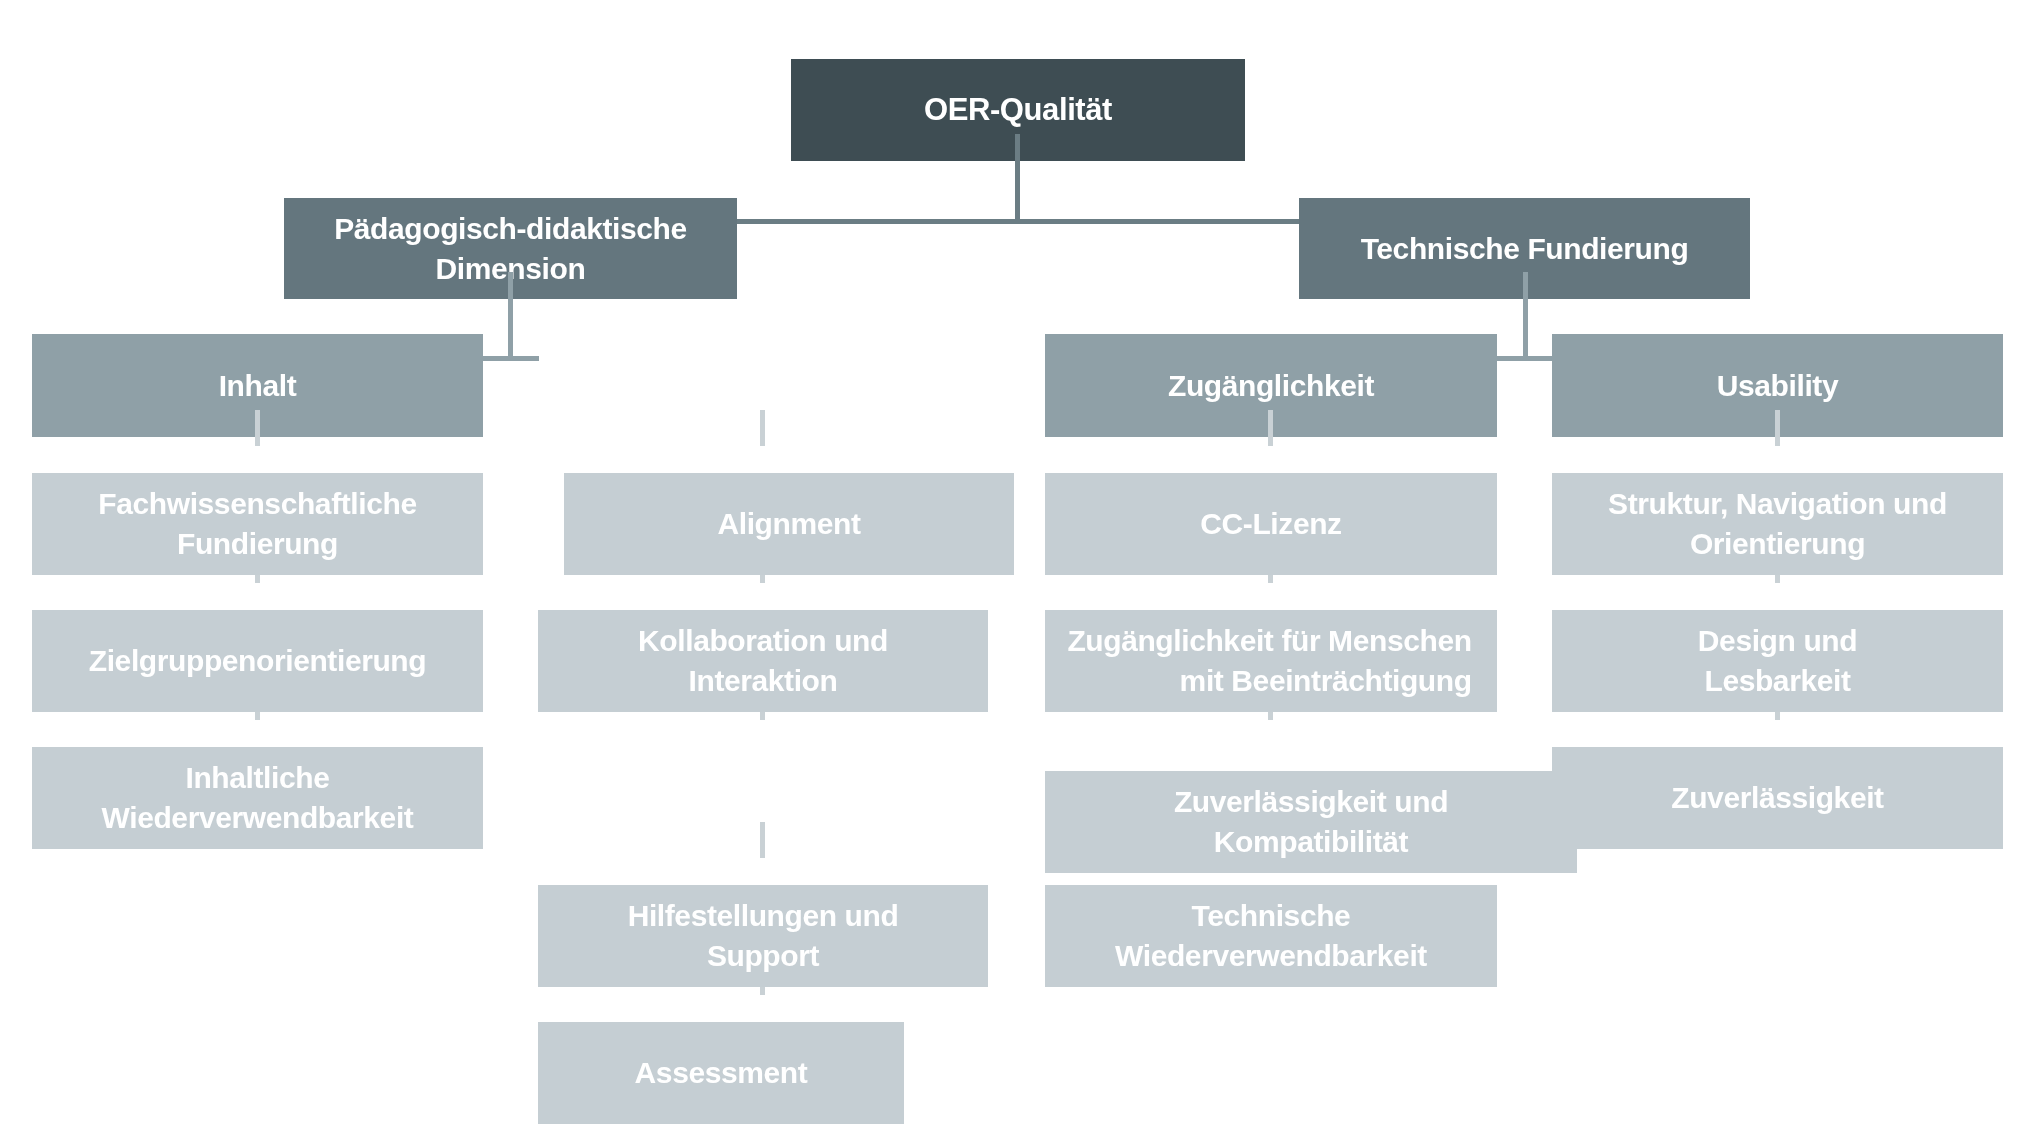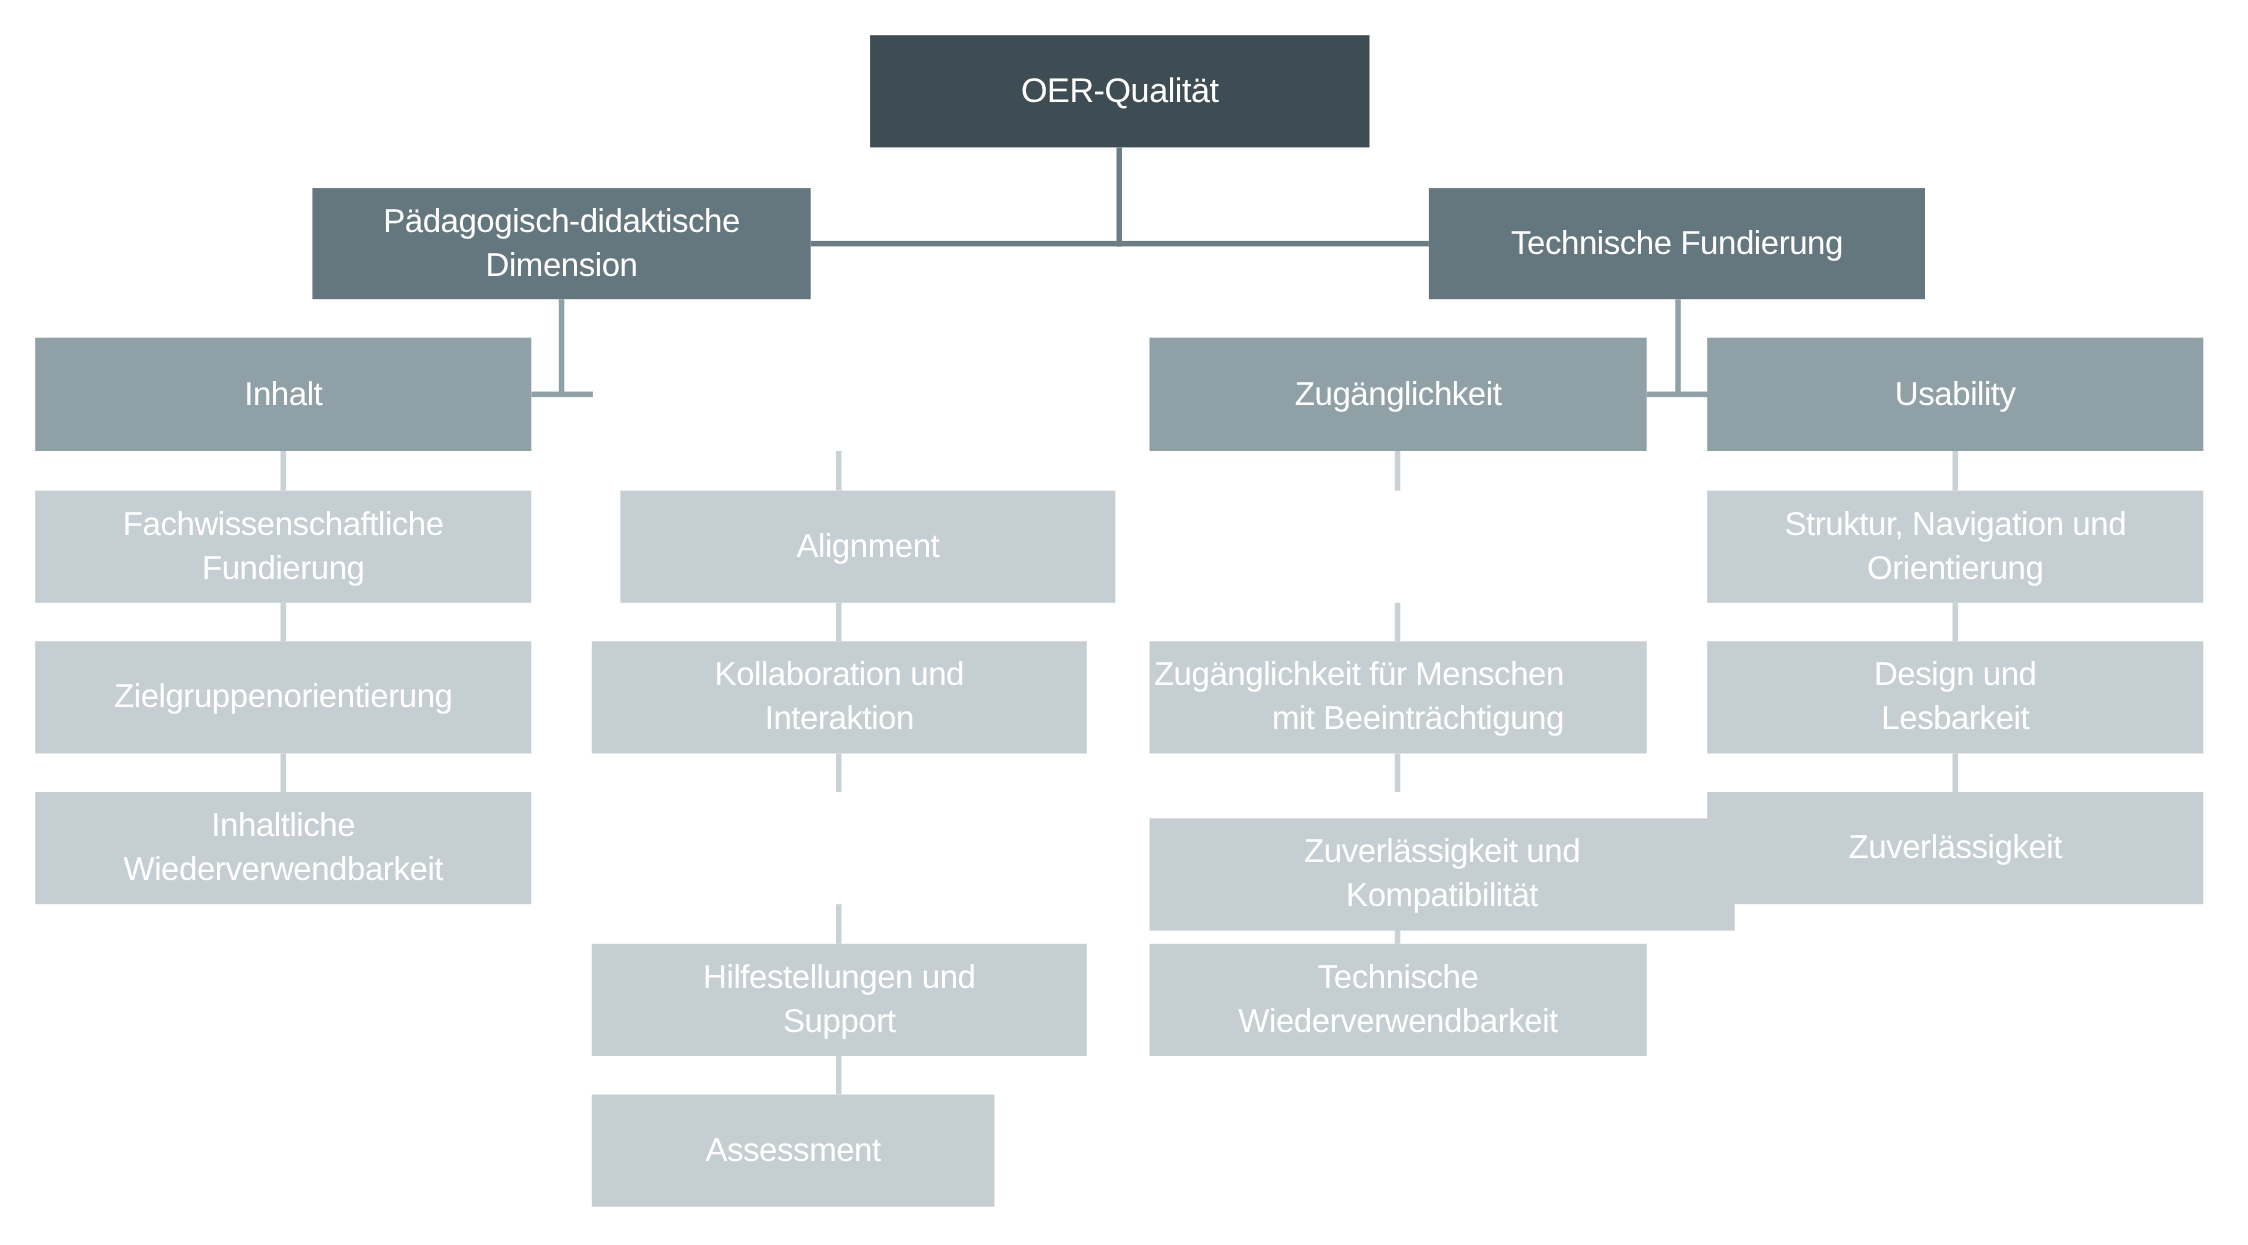--- a/index.html
+++ b/index.html
@@ -4,28 +4,29 @@
 <style>
   html,body{margin:0;padding:0}
   body{background:var(--page-bg,#ffffff);font-family:"Liberation Sans",sans-serif}
   .stage{position:relative;width:2044px;height:1132px;background:var(--page-bg,#ffffff);overflow:hidden}
 
   .box{
     position:absolute;box-sizing:border-box;
     display:flex;align-items:center;justify-content:center;
     text-align:center;white-space:pre-line;
     color:var(--text,#ffffff);
-    font-weight:400;font-size:30px;line-height:40px;letter-spacing:-0.4px;
-    padding:0 4px;
+    font-weight:700;font-size:30px;line-height:40px;letter-spacing:-0.4px;
+    padding:0 17px;
+    margin-top:27px;
   }
   .root{background:var(--root-bg,#3E4D53);font-size:31px}
   .dim {background:var(--dimension-bg,#64767E)}
   .cat {background:var(--category-bg,#8FA0A7)}
   .item{background:var(--item-bg,#C5CED3)}
-  .align-right{justify-content:flex-start;text-align:right;padding-right:20px}
+  .align-right{justify-content:center;text-align:right;padding-right:20px}
 
   .line{position:absolute}
   .line.v{width:5px}
   .line.h{height:5px}
   .lv1{background:var(--connector-top,#6B7D84)}
   .lv2{background:var(--connector-mid,#8FA0A7)}
   .lv3{background:var(--connector-light,#C9D1D5)}
 </style>
 </head>
 <body>
@@ -97,20 +98,23 @@
   </div>
   <div class="box item" style="left:538px;top:995px;width:366px;height:102px">
     <span>Assessment</span>
   </div>
 
   <div class="line v lv3" style="left:1268px;top:410px;height:36px"></div>
   <div class="line v lv3" style="left:1268px;top:548px;height:35px"></div>
   <div class="line v lv3" style="left:1268px;top:685px;height:35px"></div>
   <div class="line v lv3" style="left:1268px;top:822px;height:36px"></div>
 
+  <div class="box item" style="left:1045px;top:446px;width:452px;height:102px">
+    <span>CC-Lizenz</span>
+  </div>
   <div class="box item align-right" style="left:1045px;top:583px;width:452px;height:102px">
     <span>Zugänglichkeit für Menschen
 mit Beeinträchtigung</span>
   </div>
   <div class="box item" style="left:1045px;top:744px;width:532px;height:102px">
     <span>Zuverlässigkeit und
 Kompatibilität</span>
   </div>
   <div class="box item" style="left:1045px;top:858px;width:452px;height:102px">
     <span>Technische

